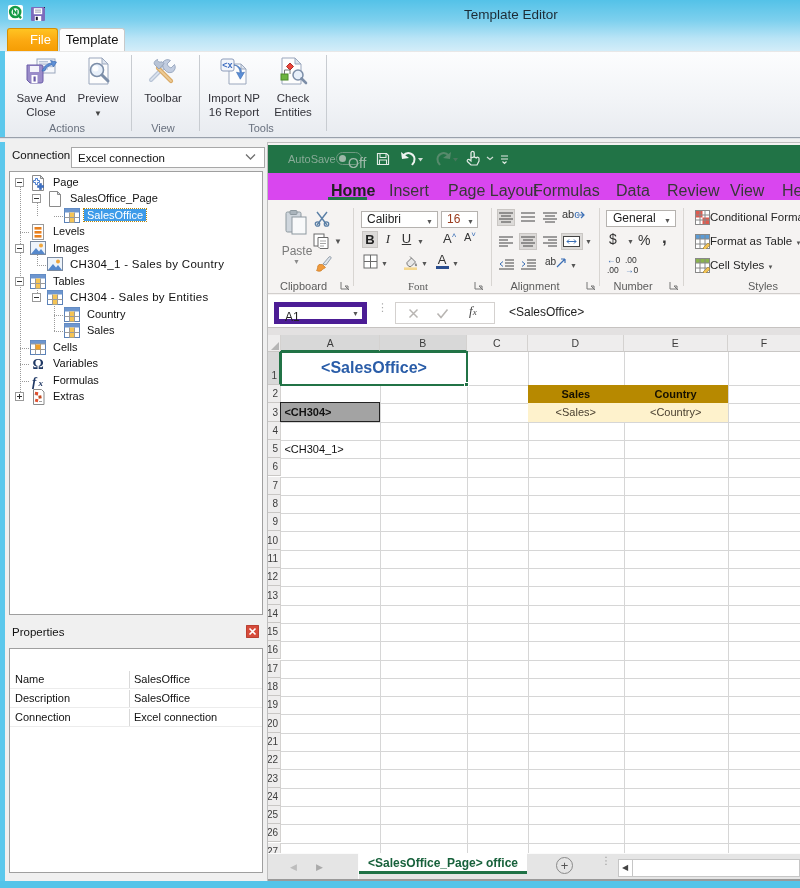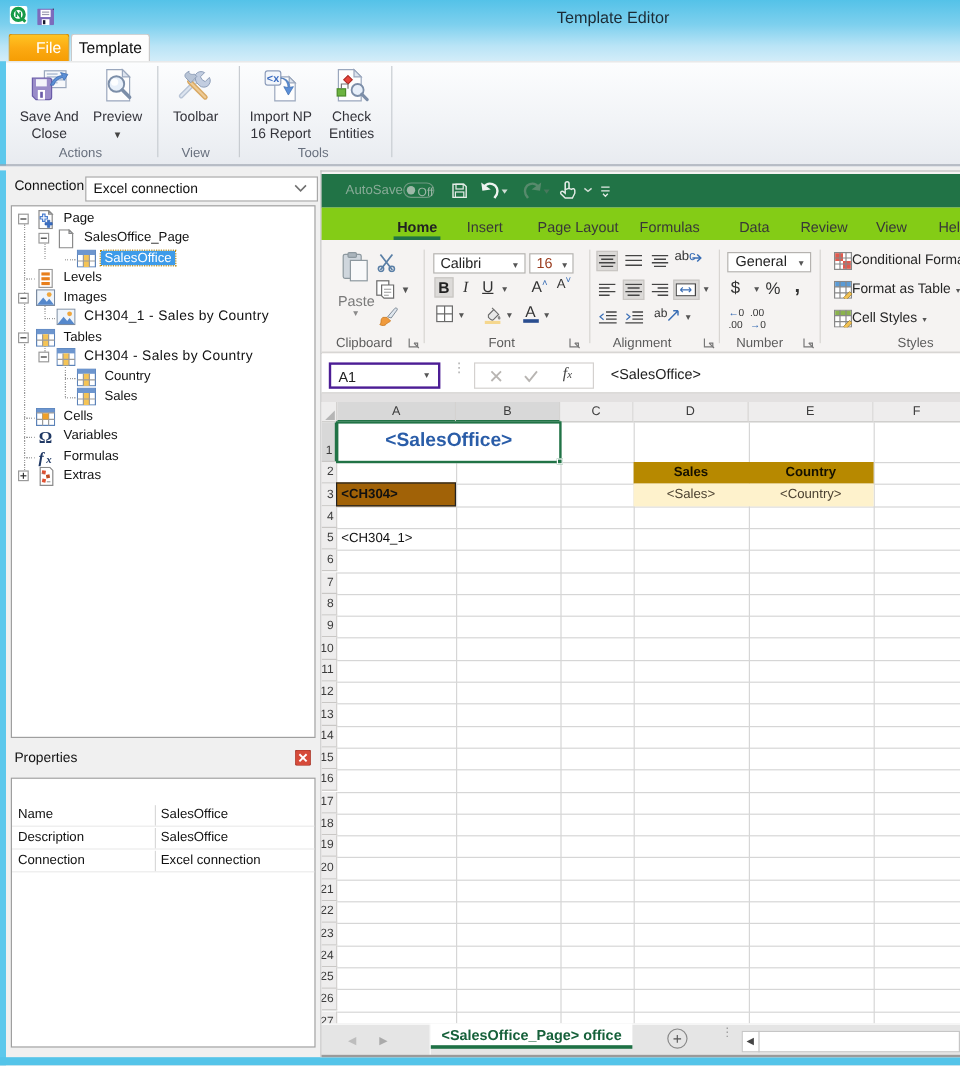--- a/index.html
+++ b/index.html
@@ -49,21 +49,21 @@
 .prow .c1 { position:absolute; left:5px; top:2px; }
 .prow .c2 { position:absolute; left:124px; top:2px; }
 #props-box .hdr { background:#f0f0f0; border-bottom:1px solid #c6c6c6; height:21px; color:#333; }
 #props-box .hdr .c1,#props-box .hdr .c2 { top:4px; }
 .prow .vline { position:absolute; left:119px; top:0; width:1px; height:100%; background:#d9d9d9; }
 .prow.r { border-bottom:1px solid #ececec;text-align:center; }
 
 
 #excel { left:267px; top:142px; width:533px; height:739px; background:#f5f3f2; border-left:1px solid #bfbfbf; border-top:1px solid #bfbfbf; }
 #xl-green { left:268px; top:145px; width:532px; height:28px; background:#217346; }
-#xl-tabs { left:268px; top:173px; width:532px; height:27px; background:#84cc16; font-size:12px; color:#383838; }
+#xl-tabs { left:268px; top:173px; width:532px; height:27px; background:#d946ef; font-size:16px; color:#383838; }
 .xtab { position:absolute; top:9px; }
 #xl-ribbon { left:268px; top:200px; width:532px; height:94px; background:#f5f3f2; border-bottom:1px solid #d2cfcd; white-space:nowrap; }
 #xl-ribbon div { white-space:nowrap; }
 .xsep { position:absolute; width:1px; height:78px; top:8px; background:#d8d5d2; }
 .xgl { position:absolute; top:80px; font-size:11px; color:#5c5c5c; text-align:center; }
 #xl-fbar { left:268px; top:295px; width:532px; height:33px; background:#fff; border-bottom:1px solid #c6c3c1; }
 #xl-colgap { left:268px; top:328px; width:532px; height:7px; background:#e3e1e1; }
 
 
 #xl-grid { left:268px; top:335px; width:532px; height:518px; background:#fff; overflow:hidden; }
@@ -256,21 +256,21 @@
       <span class="lbl" style="left:44px;">Tables</span>
     </div>
     <div class="trow" style="left:0;top:118px;">
       <span class="texp " style="left:23.4px"></span>
       <span class="ticon" style="left:38px"><svg width="16" height="15" viewBox="0 0 16 15">
           <rect x="0.5" y="0.5" width="15" height="14" fill="#fff" stroke="#5b82b8"></rect>
           <rect x="0.5" y="0.5" width="15" height="4" fill="#6d96cf"></rect>
           <rect x="5.5" y="4.5" width="5" height="10" fill="#f5c455"></rect>
           <path d="M5.5 4.5 v10 M10.5 4.5 v10 M0.5 9.5 h15" stroke="#9b9b9b" fill="none"></path>
         </svg></span>
-      <span class="lbl" style="left:61px;font-size:11.5px;letter-spacing:0.3px;">CH304 - Sales by Country</span>
+      <span class="lbl" style="left:61px;font-size:11.5px;letter-spacing:0.3px;">CH304 - Sales by Entities</span>
     </div>
     <div class="trow" style="left:0;top:134.5px;">
       <span class="ticon" style="left:55px"><svg width="16" height="15" viewBox="0 0 16 15">
           <rect x="0.5" y="0.5" width="15" height="14" fill="#fff" stroke="#5b82b8"></rect>
           <rect x="0.5" y="0.5" width="15" height="4" fill="#6d96cf"></rect>
           <rect x="5.5" y="4.5" width="5" height="10" fill="#f5c455"></rect>
           <path d="M5.5 4.5 v10 M10.5 4.5 v10 M0.5 9.5 h15" stroke="#9b9b9b" fill="none"></path>
         </svg></span>
       <span class="lbl" style="left:78px;">Country</span>
     </div>
@@ -339,21 +339,21 @@
       <span class="c2">Excel connection</span>
       <span class="vline"></span>
     </div>
 </div>
 
 <div class="abs" id="excel"></div>
 <div class="abs" id="xl-green">
   <span style="position:absolute;left:20px;top:8px;font-size:11px;color:#88ab97;">AutoSave</span>
   <span style="position:absolute;left:68px;top:7px;width:26px;height:13px;border:1px solid #6f9a81;border-radius:7px;"></span>
   <span style="position:absolute;left:71px;top:10px;width:7px;height:7px;border-radius:50%;background:#9db8a8;"></span>
-  <span style="position:absolute;left:80px;top:10px;font-size:10px;color:#9db8a8;">Off</span>
+  <span style="position:absolute;left:80px;top:10px;font-size:14px;color:#9db8a8;">Off</span>
   <svg style="position:absolute;left:108px;top:7px" width="14" height="14" viewBox="0 0 14 14">
     <path d="M1.5 1.5 h9 l2 2 v9 h-11 z" fill="none" stroke="#e3ece6" stroke-width="1.2"></path>
     <rect x="4" y="1.5" width="6" height="4" fill="none" stroke="#e3ece6"></rect>
     <rect x="3.5" y="8" width="7" height="4.5" fill="none" stroke="#e3ece6"></rect>
   </svg>
   <svg style="position:absolute;left:132px;top:5px" width="24" height="17" viewBox="0 0 24 17">
     <path d="M3 6 C5 3.5 8 2.5 10.5 3.5 C14 4.8 15.5 8.5 14 12 L12 15" fill="none" stroke="#eef4f0" stroke-width="2"></path>
     <path d="M1 2 l1 7 7-1 z" fill="#eef4f0"></path>
     <path d="M18 8 l5 0 -2.5 3.5 z" fill="#cfdcd4"></path>
   </svg>
@@ -433,21 +433,21 @@
   <svg style="position:absolute;left:135px;top:54px" width="16" height="16" viewBox="0 0 16 16">
     <path d="M4 8.5 L8.5 4 l4 4 -4.5 4.5 c-1 1 -3 -1 -4 -2 z" fill="#e8e8e8" stroke="#6a6a6a" stroke-width="0.9"></path>
     <path d="M8.5 4 L7 2.5" stroke="#6a6a6a" stroke-width="0.9"></path>
     <path d="M13 9 c.9 1.2 1.4 2.3 .8 3 -.6 .7 -1.6 .3 -2 -.7 -.3 -.9 .4 -1.6 1.2 -2.3z" fill="#8a8a8a"></path>
     <rect x="1" y="13.4" width="13" height="2.6" fill="#f5d78e"></rect>
   </svg>
   <div style="position:absolute;left:153px;top:60px;font-size:7px;color:#555;">▼</div>
   <div style="position:absolute;left:167px;top:52px;font-size:13px;color:#333;width:14px;text-align:center;">A</div>
   <div style="position:absolute;left:168px;top:66px;width:13px;height:3px;background:#2a4d8f;"></div>
   <div style="position:absolute;left:184px;top:60px;font-size:7px;color:#555;">▼</div>
-  <div class="xgl" style="left:120px;width:60px;">Font</div>
+  <div class="xgl" style="left:120px;width:60px;font-family:Liberation Serif, serif;">Font</div>
   <svg style="position:absolute;left:206px;top:81px" width="10" height="10" viewBox="0 0 10 10">
       <path d="M1 1 v7 h7 M5 5 h3 v3" fill="none" stroke="#777"></path>
       <path d="M5 5 l4 4" stroke="#777"></path>
     </svg>
   <div class="xsep" style="left:223px;"></div>
 
   <div style="position:absolute;left:229px;top:9px;width:18px;height:17px;background:#dcdad8;border:1px solid #c9c6c3;"></div>
   <svg style="position:absolute;left:231px;top:12px" width="14" height="11" viewBox="0 0 14 11">
       <path d="M0 1 h14 M2 4 h10 M0 7 h14 M2 10 h10" stroke="#444" stroke-width="1.2"></path>
     </svg>
@@ -528,21 +528,21 @@
   <svg style="position:absolute;left:427px;top:58px" width="15" height="15" viewBox="0 0 15 15">
     <rect x="0.5" y="0.5" width="14" height="14" fill="#fff" stroke="#888"></rect>
     <rect x="1" y="1" width="13" height="4" fill="#8ab34e"></rect>
     <path d="M0.5 5 h14 M0.5 10 h14 M5 0.5 v14 M10 0.5 v14" stroke="#888"></path>
     <path d="M8 14 L13 9 l2 2 -5 5z" fill="#f2c255" stroke="#9a7a2a" stroke-width="0.6"></path>
   </svg>
   <div style="position:absolute;left:442px;top:59px;font-size:11.5px;color:#262626;">Cell Styles <span style="font-size:6px;color:#555;">▼</span></div>
   <div class="xgl" style="left:465px;width:60px;">Styles</div>
 </div>
 <div class="abs" id="xl-fbar">
-  <div style="position:absolute;left:6px;top:7px;width:93px;height:22px;background:#fff;border:2px solid #4c1d95;font-size:12px;color:#222;line-height:20px;padding-left:6px;">A1</div>
+  <div style="position:absolute;left:6px;top:7px;width:93px;height:22px;background:#fff;border:5px solid #4c1d95;font-size:12px;color:#222;line-height:20px;padding-left:6px;">A1</div>
   <div style="position:absolute;left:84px;top:15px;font-size:7px;color:#555;">▼</div>
   <div style="position:absolute;left:109px;top:9px;font-size:11px;color:#aaa;letter-spacing:0;line-height:6px;">⋮</div>
   <div style="position:absolute;left:127px;top:7px;width:100px;height:22px;background:#fff;border:1px solid #d4d1cf;"></div>
   <svg style="position:absolute;left:140px;top:13px" width="11" height="11" viewBox="0 0 11 11">
       <path d="M1.5 1.5 l8 8 M9.5 1.5 l-8 8" stroke="#b8b5b2" stroke-width="1.5"></path>
     </svg>
   <svg style="position:absolute;left:168px;top:13px" width="13" height="11" viewBox="0 0 13 11">
       <path d="M1.5 5.5 l3.5 4 L11.5 1.5" fill="none" stroke="#b8b5b2" stroke-width="1.6"></path>
     </svg>
   <div style="position:absolute;left:201px;top:8px;font-size:13px;font-style:italic;color:#444;font-family:'Liberation Serif',serif;">f<span style="font-size:9px;">x</span></div>
@@ -615,21 +615,21 @@
     <div class="gl-h" style="top:452.6000000000002px;width:519px;"></div>
     <div class="gl-h" style="top:470.9000000000002px;width:519px;"></div>
     <div class="gl-h" style="top:489.2000000000002px;width:519px;"></div>
     <div class="gl-h" style="top:507.5000000000002px;width:519px;"></div>
     <div style="position:absolute;left:260px;top:50px;width:199.7px;height:18.3px;background:#b78900;"></div>
     <div style="position:absolute;left:260px;top:50px;width:95.60000000000002px;height:18.3px;font-size:11px;font-weight:bold;color:#151000;text-align:center;line-height:18.3px;">Sales</div>
     <div style="position:absolute;left:355.6px;top:50px;width:104.09999999999997px;height:18.3px;font-size:11px;font-weight:bold;color:#151000;text-align:center;line-height:18.3px;">Country</div>
     <div style="position:absolute;left:260px;top:68.3px;width:199.7px;height:18.3px;background:#fef2cc;"></div>
     <div style="position:absolute;left:260px;top:68.3px;width:95.60000000000002px;height:18.3px;font-size:11px;color:#4a4030;text-align:center;line-height:18.3px;">&lt;Sales&gt;</div>
     <div style="position:absolute;left:355.6px;top:68.3px;width:104.09999999999997px;height:18.3px;font-size:11px;color:#4a4030;text-align:center;line-height:18.3px;">&lt;Country&gt;</div>
-    <div style="position:absolute;left:12.4px;top:67.3px;width:99.6px;height:19.3px;border:1px solid #222;background:#a16207;font-size:11px;font-weight:bold;color:#111;line-height:18.3px;padding-left:3px;">&lt;CH304&gt;</div>
+    <div style="position:absolute;left:12.4px;top:67.3px;width:99.6px;height:19.3px;border:1px solid #222;background:#a3a3a3;font-size:11px;font-weight:bold;color:#111;line-height:18.3px;padding-left:3px;">&lt;CH304&gt;</div>
     <div style="position:absolute;left:16.4px;top:104.9px;height:18.3px;font-size:11px;color:#111;line-height:18.3px;">&lt;CH304_1&gt;</div>
     <div style="position:absolute;left:12.4px;top:16px;width:187.2px;height:35px;border:2px solid #217346;background:#fff;"></div>
     <div style="position:absolute;left:13.4px;top:24px;width:185.2px;text-align:center;font-size:16px;font-weight:bold;color:#2a5da8;">&lt;SalesOffice&gt;</div>
     <div style="position:absolute;left:195.6px;top:47px;width:5px;height:5px;background:#217346;border:1px solid #fff;"></div>
   </div>
 <div class="abs" id="sheetbar">
   <div style="position:absolute;left:22px;top:8px;font-size:9px;color:#bdbdbd;">◀</div>
   <div style="position:absolute;left:48px;top:8px;font-size:9px;color:#aaaaaa;">▶</div>
   <div style="position:absolute;left:90px;top:-1px;width:1px;height:26px;background:#fdfdfd;"></div>
     <div style="position:absolute;left:91px;top:-1px;width:168px;height:21px;background:#fff;border-bottom:3px solid #1e7145;text-align:center;font-size:12px;font-weight:bold;color:#17613b;line-height:21px;">&lt;SalesOffice_Page&gt; office</div>

